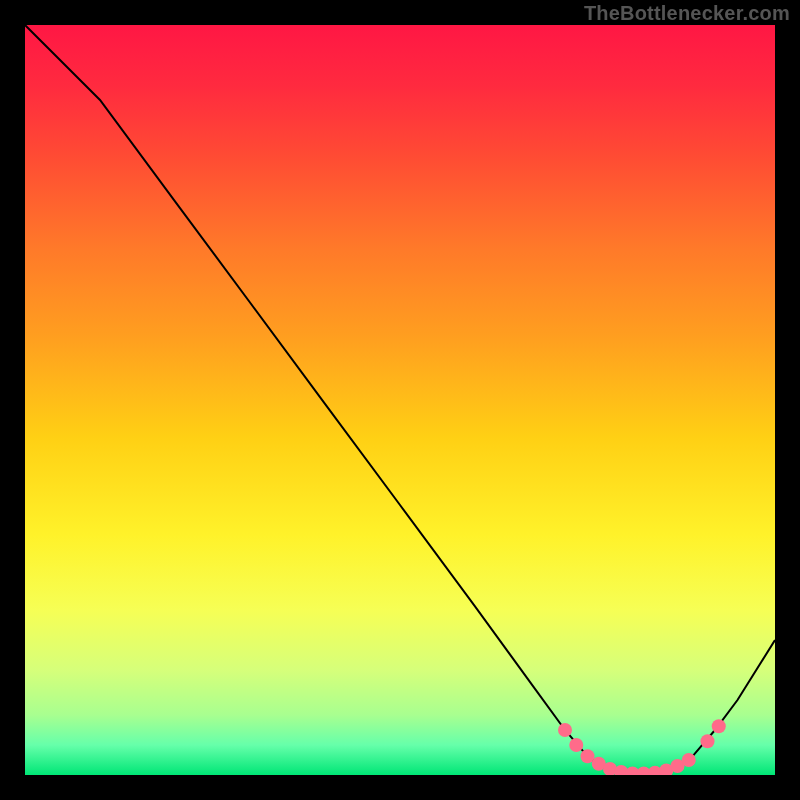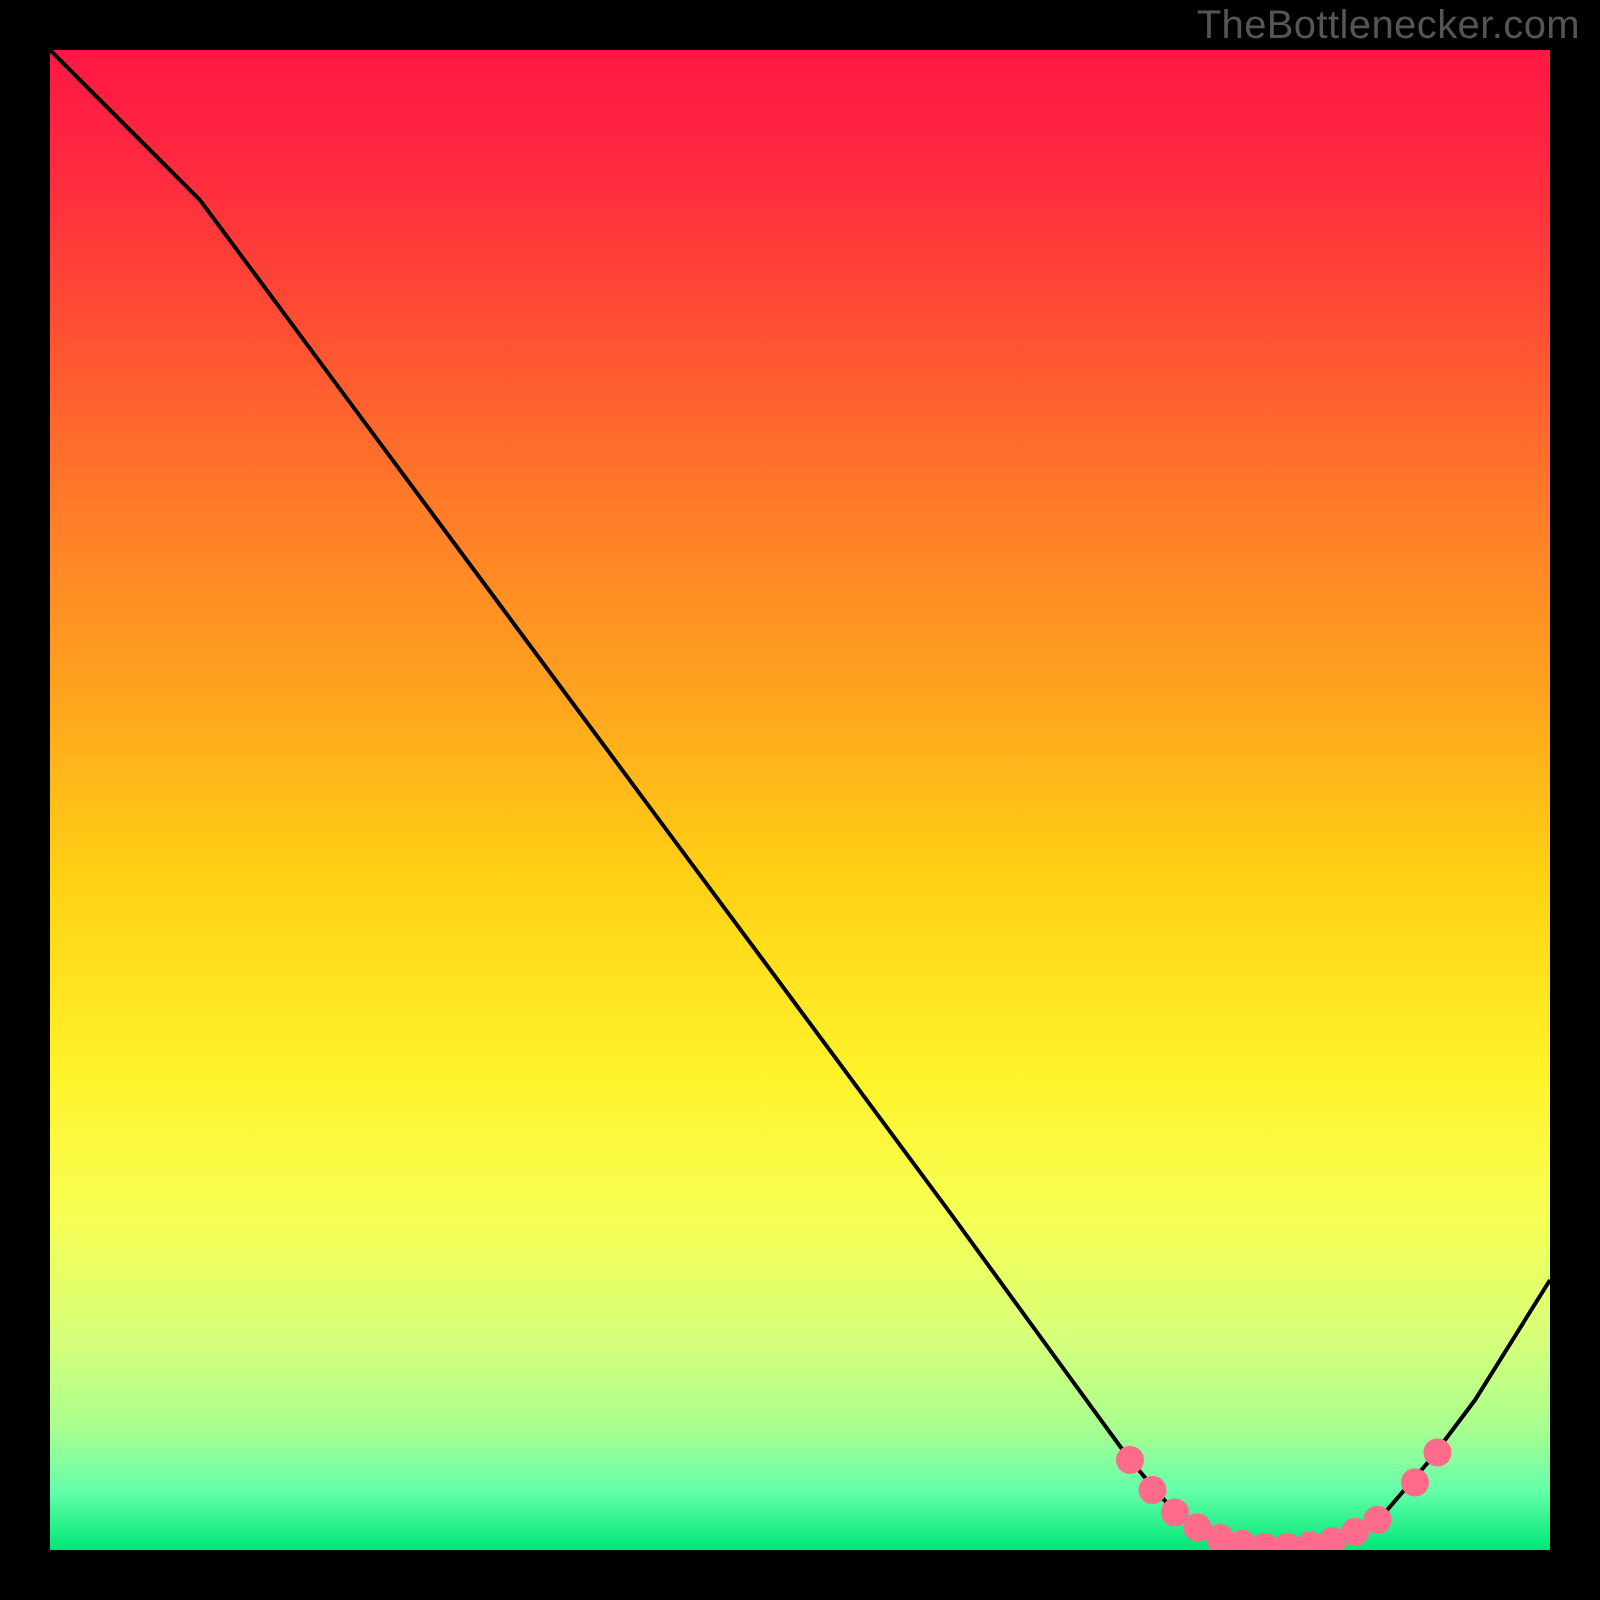--- a/index.html
+++ b/index.html
@@ -23,21 +23,21 @@
     top: 25px;
     width: 750px;
     height: 750px;
   }
   .watermark {
     position: absolute;
     top: 2px;
     right: 10px;
     color: #555;
     font-size: 20px;
-    font-weight: 400;
+    font-weight: 700;
     letter-spacing: 0.2px;
   }
 </style>
 </head>
 <body>
 
 <div class="frame">
   <div class="watermark">TheBottlenecker.com</div>
   <svg class="plot" viewBox="0 0 750 750" preserveAspectRatio="none">
     <defs>

